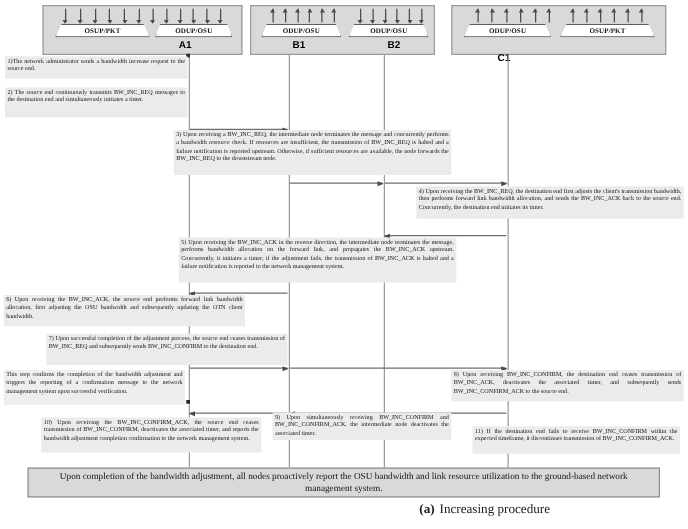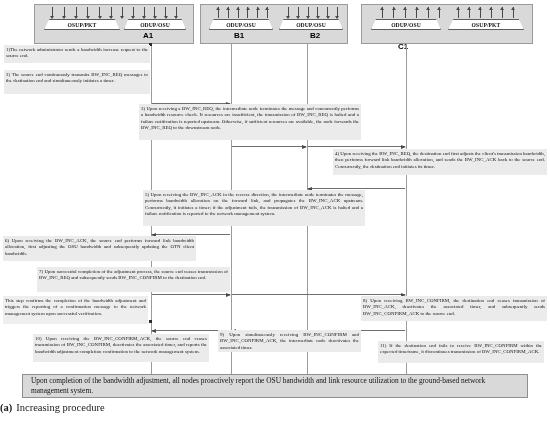--- a/index.html
+++ b/index.html
@@ -110,30 +110,30 @@
 
   
   .banner{
     position:absolute;
     left:22px;top:374px;
     width:506px;height:24px;
     background:#d9d9d9;
     border:1px solid #8f8f8f;
     box-sizing:border-box;
     display:flex;align-items:center;justify-content:center;
-    text-align:left;
+    text-align:center;
     font-size:7.4px;
     line-height:1.35;
     padding:0 8px;
     color:#111;
   }
   .caption{
     position:absolute;
     left:0;top:402px;width:440px;
-    text-align:left;
+    text-align:right;
     font-size:10.5px;
     color:#1a1a1a;
   }
   .caption b{font-weight:bold;}
 </style>
 </head>
 <body>
 
 <div id="diagram">
 

